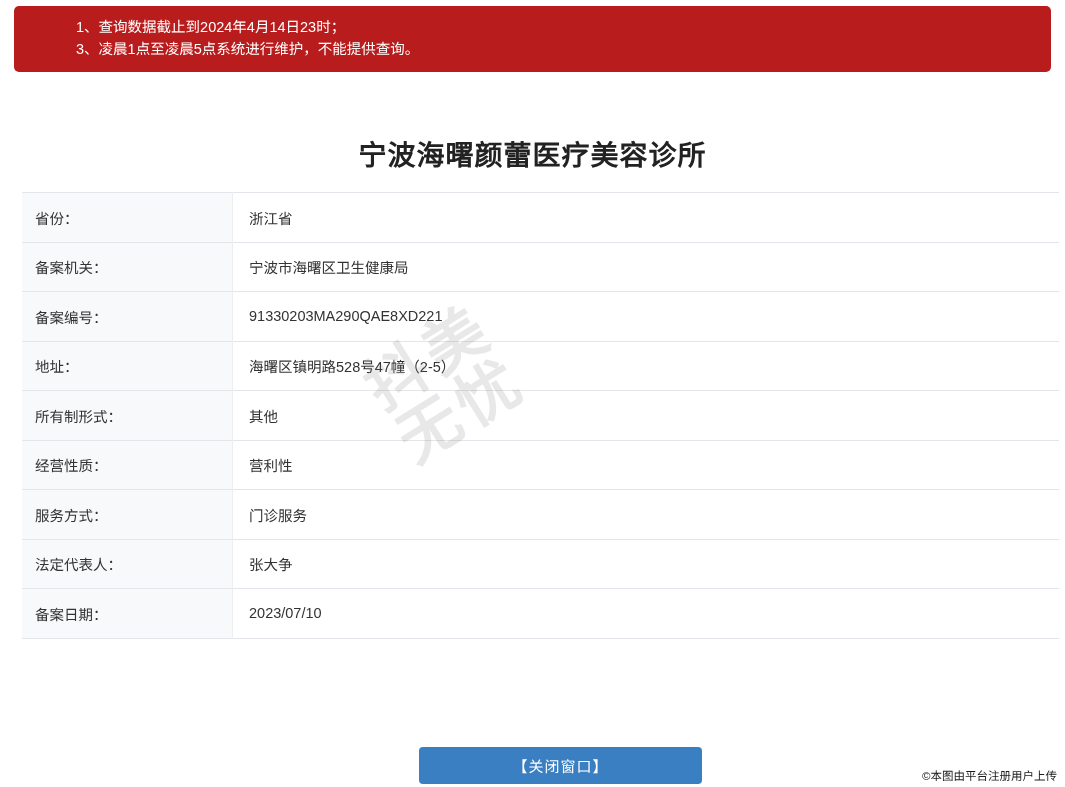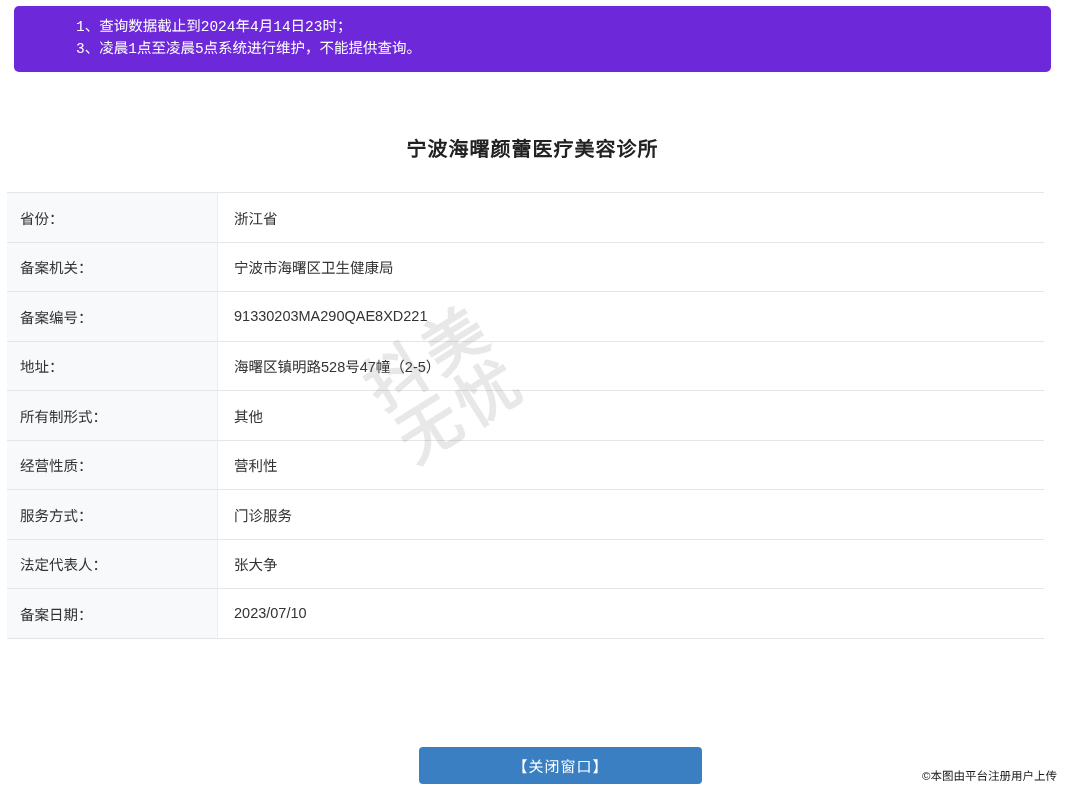--- a/index.html
+++ b/index.html
@@ -15,52 +15,51 @@
     position: relative;
     overflow: hidden;
   }
 
   
   .notice {
     position: absolute;
     left: 14px;
     top: 6px;
     width: 1037px;
-    background: #6d28d9;
+    background: #b91c1c;
     color: #ffffff;
     border-radius: 5px;
     padding: 10px 0 12px 0;
     box-sizing: border-box;
-    font-family: Liberation Mono, monospace;
   }
   .notice-line {
     font-size: 14.5px;
     line-height: 22px;
     padding-left: 62px;
     white-space: nowrap;
   }
 
   
   .page-title {
     position: absolute;
     top: 133px;
     left: 0;
     width: 1065px;
     text-align: center;
-    font-size: 20px;
+    font-size: 28px;
     font-weight: bold;
     color: #222;
     letter-spacing: 1px;
   }
 
   
   .info-table {
     position: absolute;
     top: 192px;
-    left: 7px;
+    left: 22px;
     width: 1037px;
     border-collapse: collapse;
     table-layout: fixed;
     z-index: 2;
   }
   .info-table tr {
     border-bottom: 1px solid #e2e6ea;
   }
   .info-table tr:first-child {
     border-top: 1px solid #e2e6ea;

